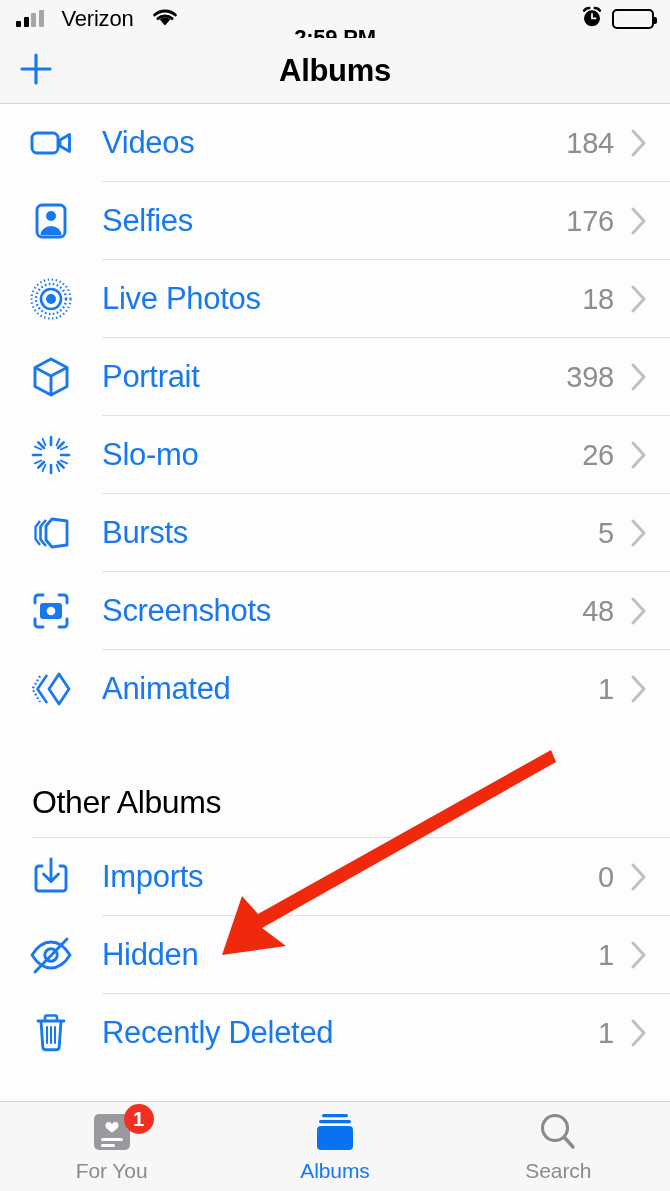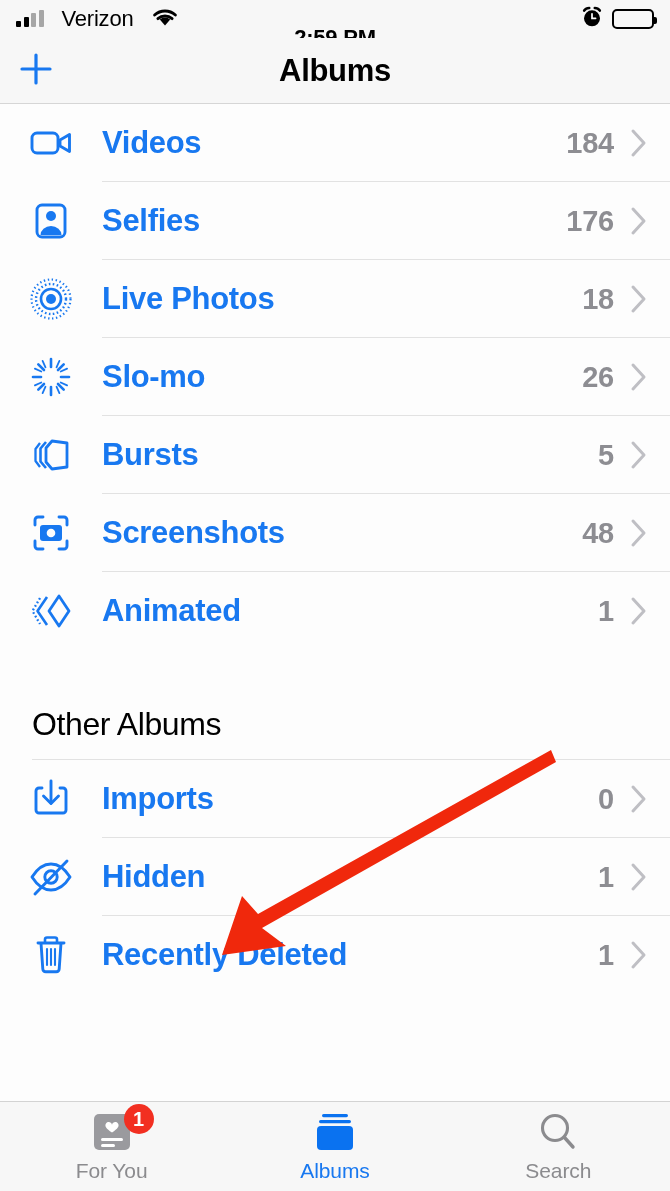--- a/index.html
+++ b/index.html
@@ -78,21 +78,20 @@
     flex: 1 1 auto; overflow: hidden;
     background: #fdfdfd;
     position: relative;
   }
   .row {
     height: 78px;
     display: flex; align-items: center;
     padding-left: 24px;
     position: relative;
     cursor: pointer;
-    font-weight: bold;
   }
   .row .sep {
     position: absolute; left: 102px; right: 0; bottom: 0;
     height: 1px; background: #e2e2e2;
   }
   .row .icon {
     width: 54px; height: 54px;
     display: flex; align-items: center; justify-content: center;
     flex: 0 0 54px;
   }
@@ -267,20 +266,37 @@
       <span class="label">Live Photos</span>
       <span class="count">18</span>
       <span class="chev">
         <svg width="18" height="30" viewBox="0 0 18 30">
             <path d="M3 3 L14 15 L3 27" fill="none" stroke="#bfbfc4" stroke-width="3" stroke-linecap="round" stroke-linejoin="round"></path>
           </svg>
       </span>
       <span class="sep"></span>
     </div>
 
+    <div class="row">
+      <span class="icon">
+        <svg width="46" height="46" viewBox="0 0 46 46">
+          <path d="M23 5 L39 13.5 V32.5 L23 41 L7 32.5 V13.5 Z" fill="none" stroke="#1878f0" stroke-width="2.9" stroke-linejoin="round"></path>
+          <path d="M7 13.5 L23 22 L39 13.5" fill="none" stroke="#1878f0" stroke-width="2.9" stroke-linejoin="round"></path>
+          <path d="M23 22 V41" fill="none" stroke="#1878f0" stroke-width="2.9"></path>
+        </svg>
+      </span>
+      <span class="label">Portrait</span>
+      <span class="count">398</span>
+      <span class="chev">
+        <svg width="18" height="30" viewBox="0 0 18 30">
+            <path d="M3 3 L14 15 L3 27" fill="none" stroke="#bfbfc4" stroke-width="3" stroke-linecap="round" stroke-linejoin="round"></path>
+          </svg>
+      </span>
+      <span class="sep"></span>
+    </div>
 
     <div class="row">
       <span class="icon">
         <svg width="46" height="46" viewBox="0 0 46 46">
           <g stroke="#1878f0" stroke-linecap="round">
             <path d="M23 5 V13" stroke-width="2.6"></path>
             <path d="M23 33 V41" stroke-width="2.6"></path>
             <path d="M5 23 H13" stroke-width="2.6"></path>
             <path d="M33 23 H41" stroke-width="2.6"></path>
             <path d="M10.3 10.3 L16 16" stroke-width="2.6"></path>

